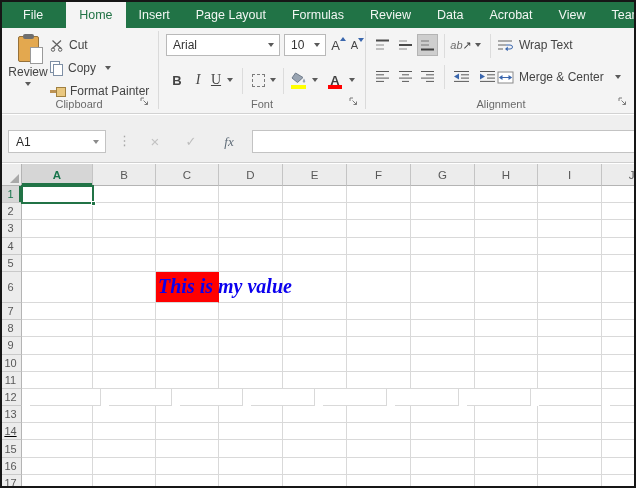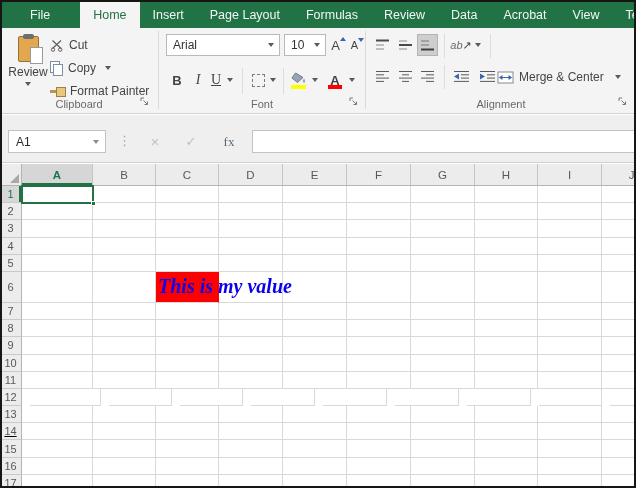--- a/index.html
+++ b/index.html
@@ -3,21 +3,21 @@
 <meta charset="utf-8">
 <style>
   * { margin:0; padding:0; box-sizing:border-box; }
   body { background:#fff; font-family:"Liberation Sans", sans-serif; }
   #app { position:relative; width:636px; height:488px; overflow:hidden; background:#fff; }
   #frame { position:absolute; inset:0; border:2px solid #161616; z-index:90; pointer-events:none; }
 
   
   #tabbar { position:absolute; top:0; left:0; right:0; height:28px; background:#217346; display:flex; align-items:stretch; overflow:hidden; padding-top:2px; }
   .tab { color:#f2f6f3; font-size:12.5px; line-height:26px; padding:0 13px; white-space:nowrap; cursor:default; }
-  .tab.file { padding:0 30px; }
+  .tab.file { padding:0 23px; }
   .tab.active { background:#f4f4f4; color:#217346; }
 
   
   #ribbon { position:absolute; top:28px; left:0; right:0; height:86px; background:#f4f4f4; border-bottom:1px solid #d2d2d2; }
   .group { position:absolute; top:0; bottom:0; }
   .group-sep { position:absolute; top:3px; bottom:4px; width:1px; background:#dadada; }
   .group-label { position:absolute; bottom:3px; left:0; right:0; text-align:center; font-size:11px; color:#6a6a6a; }
   .launcher { position:absolute; bottom:4px; width:12px; height:12px; cursor:default; }
 
   .rbtn-label { font-size:12px; color:#444; white-space:nowrap; }
@@ -53,21 +53,21 @@
   .txtbtn { position:absolute; display:flex; align-items:center; gap:5px; }
 
   
   #fbar { position:absolute; top:115px; left:0; right:0; height:48px; background:#efefef; border-bottom:1px solid #cfcfcf; }
   #namebox { position:absolute; left:8px; top:15px; width:98px; height:23px; background:#fff; border:1px solid #c3c3c3; font-size:12px; color:#2b2b2b; display:flex; align-items:center; padding-left:7px; }
   #namebox .dd { position:absolute; right:6px; border-top-color:#8b8b8b; }
   #fbar-dots { position:absolute; left:118px; top:18px; color:#a7a7a7; font-size:13px; letter-spacing:0; }
   .fbtnbar { position:absolute; top:15px; height:23px; display:flex; align-items:center; justify-content:center; }
   #cancel-btn { left:140px; width:30px; color:#c2c2c2; font-size:15px; }
   #enter-btn { left:176px; width:30px; color:#bdbdbd; font-size:13px; }
-  #fx-btn { left:214px; width:30px; color:#5e6b77; font-size:13px; font-family:"Liberation Serif", serif; }
+  #fx-btn { left:214px; width:30px; color:#5e6b77; font-size:13px; font-family:"Liberation Serif", serif; font-style:italic; }
   #formula-input { position:absolute; left:252px; top:15px; right:-1px; height:23px; background:#fff; border:1px solid #c3c3c3; font-size:12px; padding-left:5px; display:flex; align-items:center; color:#333; }
 
   
   #grid { position:absolute; top:164px; left:0; right:0; bottom:0; overflow:hidden; background:#fff; }
   #colhdrs { display:flex; height:22px; }
   #corner { width:22px; height:22px; background:#ececec; border-right:1px solid #b4b4b4; border-bottom:1px solid #b4b4b4; position:relative; flex:none; }
   #corner::after { content:""; position:absolute; right:2px; bottom:2px; width:0; height:0; border-left:9px solid transparent; border-bottom:9px solid #a9a9a9; }
   .ch { flex:none; height:22px; background:#ececec; border-right:1px solid #c4c4c4; border-bottom:1px solid #b4b4b4; font-size:11.5px; color:#585858; display:flex; align-items:center; justify-content:center; }
   .ch.selhdr { background:#d6d6d6; color:#17744b; box-shadow:inset 0 -2px 0 #217346; font-weight:bold; }
   .row { display:flex; }
@@ -230,20 +230,28 @@
       </div>
       <div class="mini-sep" style="left:78px;top:6px;height:24px;"></div>
       <div class="fbtn" style="left:84px;top:6px;width:22px;height:22px;">
         <span style="font-size:11px;font-style:italic;color:#6b6b6b;">ab</span>
         <span style="font-size:11px;color:#3f3f3f;">↗</span>
       </div>
       <div class="fbtn" style="left:106px;top:6px;width:12px;height:22px;">
           <span class="dd"></span>
         </div>
       <div class="mini-sep" style="left:124px;top:6px;height:24px;"></div>
+      <div class="txtbtn" style="left:131px;top:8px;height:18px;">
+        <svg width="17" height="12">
+            <path d="M1 2 H15 M1 6 H9 M1 10 H6" stroke="#636363" fill="none"></path>
+            <path d="M9 6 H13 Q15.5 6 15.5 8 Q15.5 10 13 10 H10.5" stroke="#3a66ad" fill="none"></path>
+            <polygon points="10.8,7.6 8,10 10.8,12.2" fill="#3a66ad"></polygon>
+          </svg>
+        <span class="rbtn-label">Wrap Text</span>
+      </div>
 
       <div class="fbtn" style="left:6px;top:37px;width:21px;height:22px;">
         <svg width="15" height="13">
             <path d="M1 1.5 H14 M1 4.8 H9 M1 8.1 H14 M1 11.4 H9" stroke="#5a5a5a"></path>
           </svg>
       </div>
       <div class="fbtn" style="left:29px;top:37px;width:21px;height:22px;">
         <svg width="15" height="13">
             <path d="M1 1.5 H14 M4 4.8 H11 M1 8.1 H14 M4 11.4 H11" stroke="#5a5a5a"></path>
           </svg>

